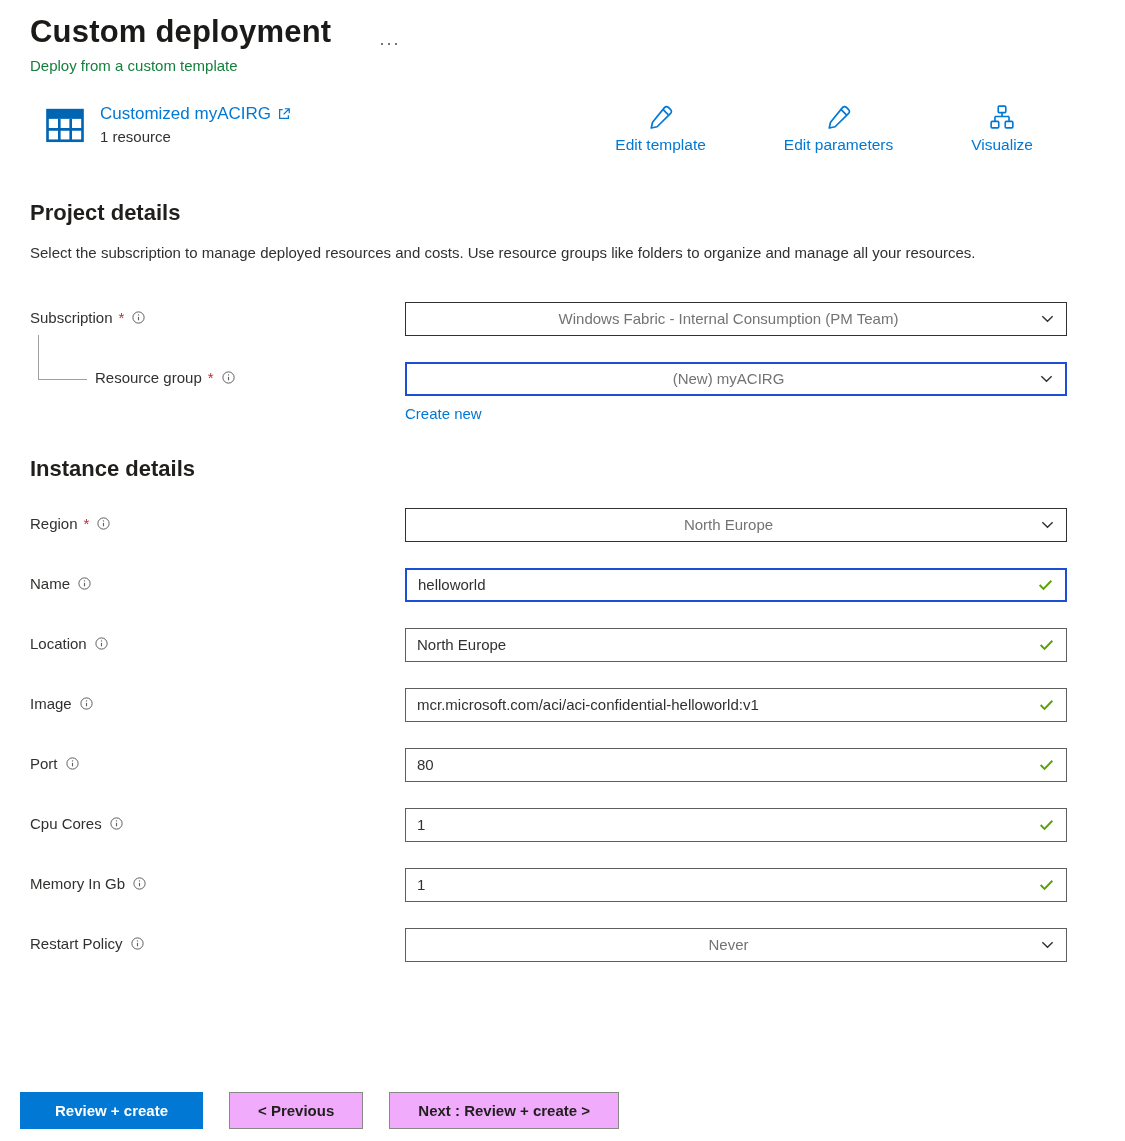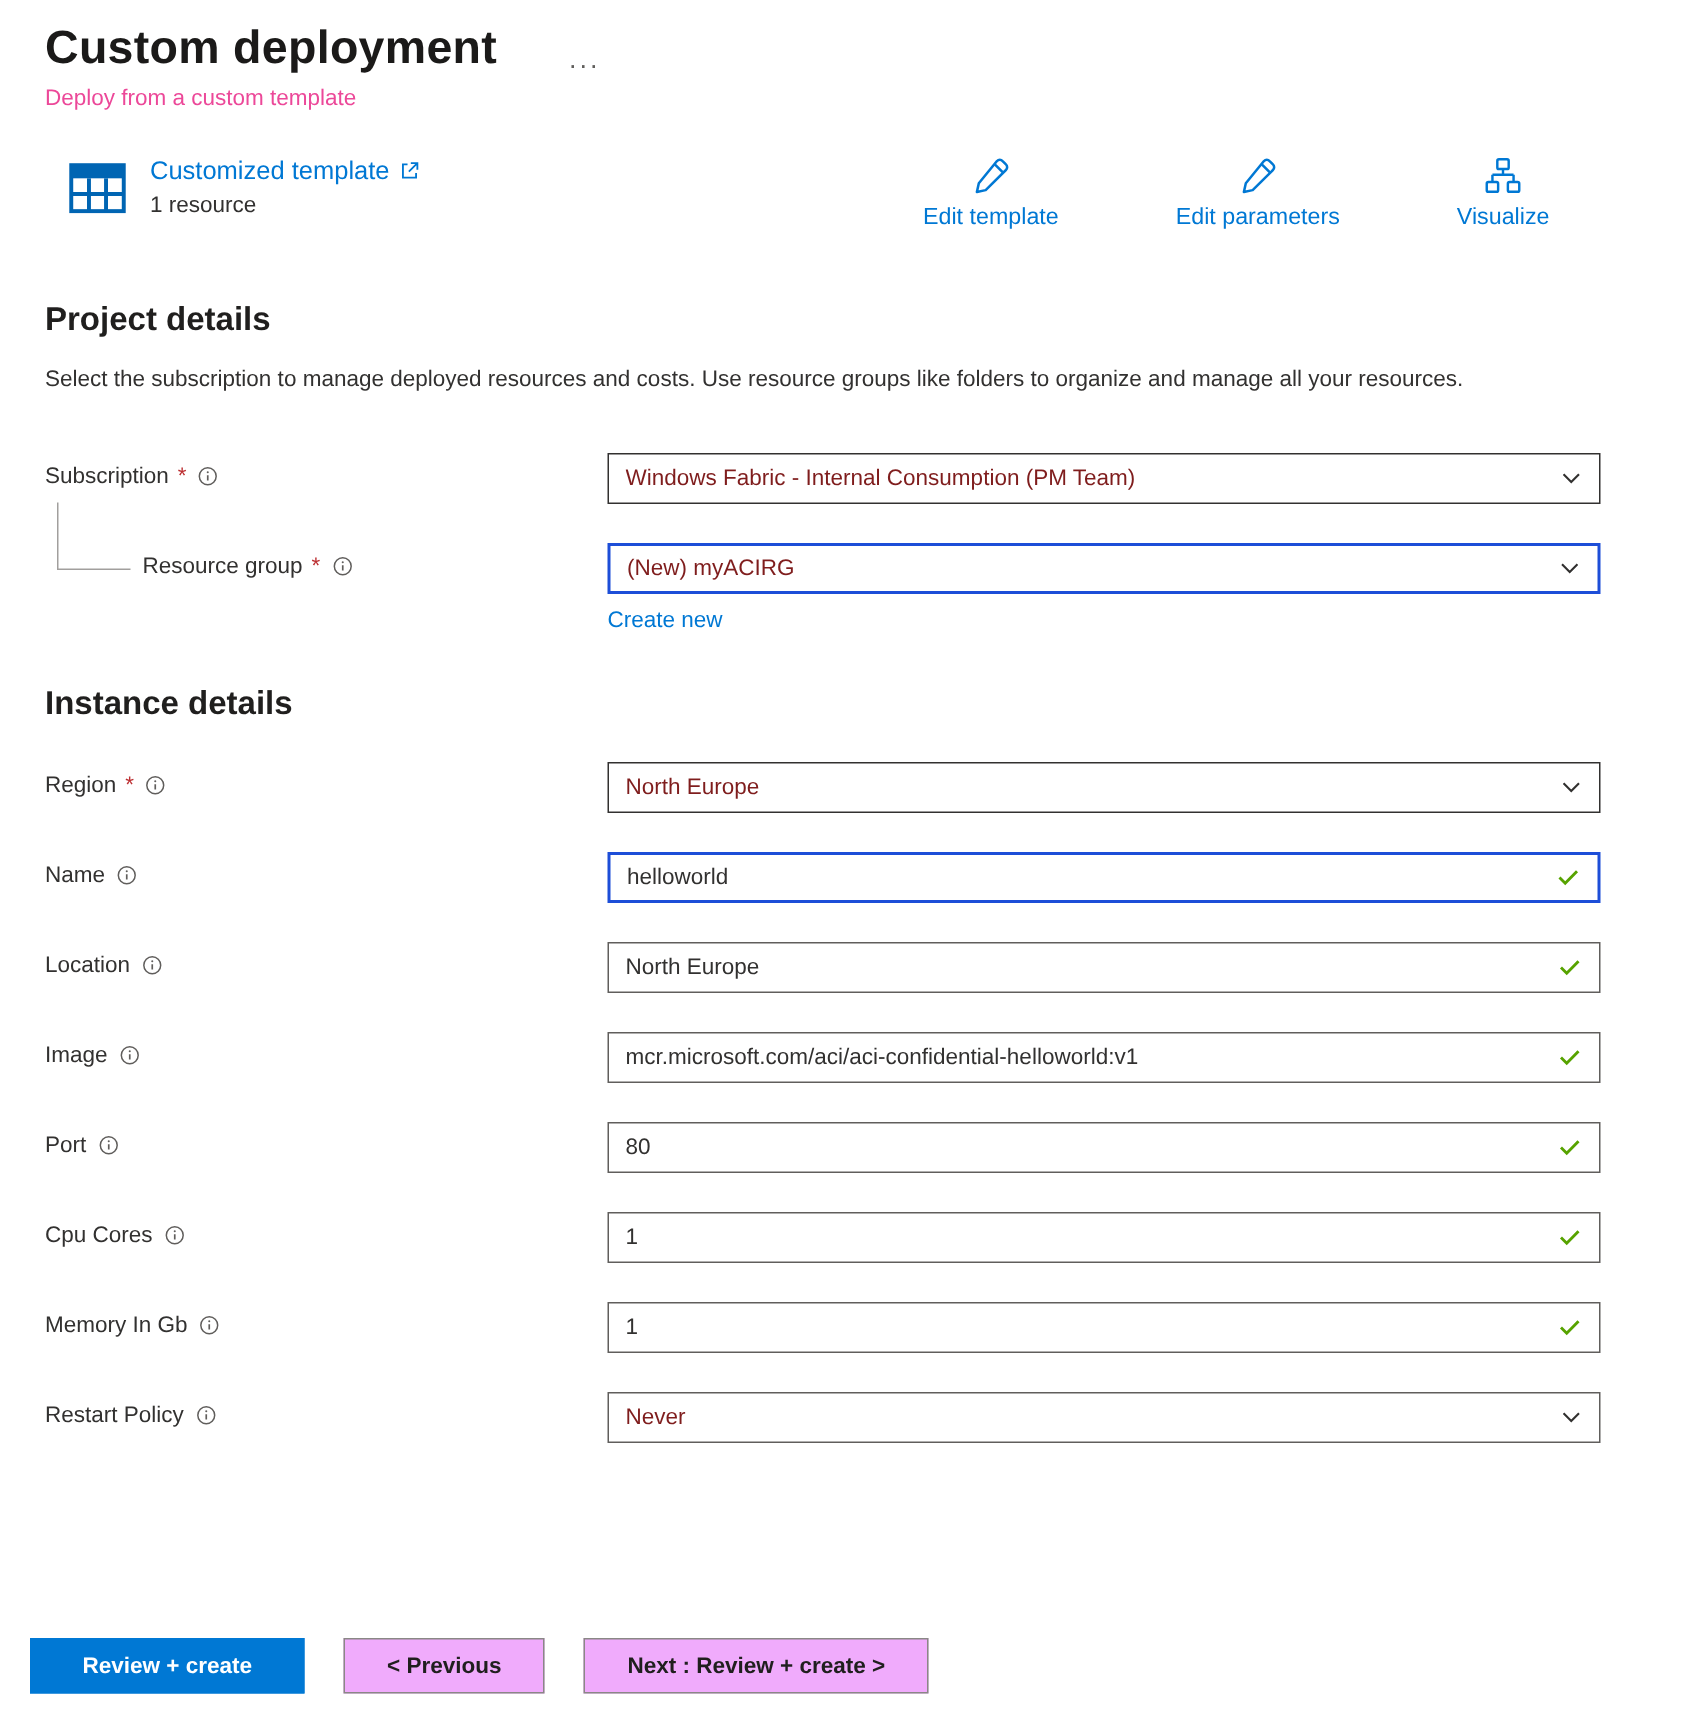--- a/index.html
+++ b/index.html
@@ -8,21 +8,21 @@
     width: 1125px; height: 1141px;
     font-family: "Liberation Sans", sans-serif;
     color: #323130; overflow: hidden;
   }
   .page { padding: 14px 0 24px 30px; position: relative; height: 100%; }
 
   
   .title-row { display: flex; align-items: flex-end; gap: 48px; }
   h1 { margin: 0; font-size: 31px; font-weight: 700; color: #1b1a19; letter-spacing: 0.2px; }
   .menu-dots { color: #605e5c; font-size: 18px; letter-spacing: 2px; margin-top: 10px; cursor: pointer; }
-  .subtitle { margin-top: 7px; font-size: 15px; color: #ec4899; }
+  .subtitle { margin-top: 7px; font-size: 15px; color: #15803d; }
 
   
   .template-bar { margin-top: 30px; display: flex; align-items: flex-start; }
   .tpl-left { display: flex; align-items: flex-start; gap: 14px; margin-left: 14px; }
   .tpl-icon svg { width: 42px; height: 42px; display: block; }
   .tpl-link { display: flex; align-items: center; gap: 6px; color: #0078d4; font-size: 17px; text-decoration: none; cursor: pointer; }
   .ext-icon svg { width: 14px; height: 14px; display: block; }
   .tpl-count { margin-top: 4px; font-size: 15px; color: #323130; }
   .tpl-actions { display: flex; gap: 78px; margin-left: auto; margin-right: 92px; }
   .action { display: flex; flex-direction: column; align-items: center; gap: 6px; cursor: pointer; }
@@ -42,21 +42,21 @@
   .label-cell { width: 375px; flex: 0 0 375px; padding-top: 7px; display: flex; align-items: center; gap: 7px; font-size: 15px; color: #323130; }
   .label-cell.indent { padding-left: 65px; }
   .req { color: #bc2f32; margin-left: -1px; }
   .info-icon { display: inline-flex; cursor: pointer; }
   .info-icon svg { width: 15px; height: 15px; display: block; }
   .input-cell { width: 662px; display: flex; flex-direction: column; gap: 9px; align-items: flex-start; }
   .input-box { width: 100%; height: 34px; background: #fff; display: flex; align-items: center; padding: 0 11px; cursor: pointer; }
   .bd-dark { border: 1px solid #323130; }
   .bd-gray { border: 1px solid #605e5c; }
   .bd-purple { border: 2px solid #1d4ed8; }
-  .combo-value { flex: 1; font-size: 15px; color: #7f1d1d; white-space: nowrap; overflow: hidden; }
+  .combo-value { flex: 1; font-size: 15px; color: #737373; white-space: nowrap; overflow: hidden; text-align: center; }
   .input-box input { flex: 1; border: 0; outline: 0; padding: 0; margin: 0; background: transparent; font-family: Liberation Sans, sans-serif; font-size: 15px; color: #323130; }
   .chevron-icon svg { width: 15px; height: 15px; display: block; }
   .check-icon svg { width: 17px; height: 17px; display: block; }
   .create-new { color: #0078d4; font-size: 15px; cursor: pointer; text-decoration: none; }
   .tree-connector { position: absolute; left: 8px; top: 33px; width: 49px; height: 45px; border-left: 1px solid #a19f9d; border-bottom: 1px solid #a19f9d; }
 
   
   .footer { position: absolute; bottom: 12px; left: 20px; display: flex; gap: 26px; }
   .btn { font-family: "Liberation Sans", sans-serif; font-size: 15px; font-weight: 700; height: 37px; display: inline-flex; align-items: center; justify-content: center; cursor: pointer; }
   .btn-primary { background: #0078d4; color: #ffffff; border: 1px solid #0078d4; padding: 0 34px; }
@@ -79,21 +79,21 @@
         <svg viewBox="0 0 48 48">
             <rect x="4" y="7" width="40" height="35" fill="#ffffff" stroke="#0065b3" stroke-width="3"></rect>
             <rect x="4" y="7" width="40" height="10" fill="#0065b3"></rect>
             <line x1="17.5" y1="17" x2="17.5" y2="42" stroke="#0065b3" stroke-width="3"></line>
             <line x1="30.5" y1="17" x2="30.5" y2="42" stroke="#0065b3" stroke-width="3"></line>
             <line x1="4" y1="29" x2="44" y2="29" stroke="#0065b3" stroke-width="3"></line>
           </svg>
       </span>
       <div class="tpl-text">
         <a class="tpl-link">
-          <span>Customized template</span>
+          <span>Customized myACIRG</span>
           <span class="ext-icon">
             <svg viewBox="0 0 16 16">
                 <path d="M6.5 3H3v10h10V9.5" fill="none" stroke="#0078d4" stroke-width="1.4"></path>
                 <path d="M9 2h5v5M14 2L7.5 8.5" fill="none" stroke="#0078d4" stroke-width="1.4"></path>
               </svg>
           </span>
         </a>
         <div class="tpl-count">1 resource</div>
       </div>
     </div>

